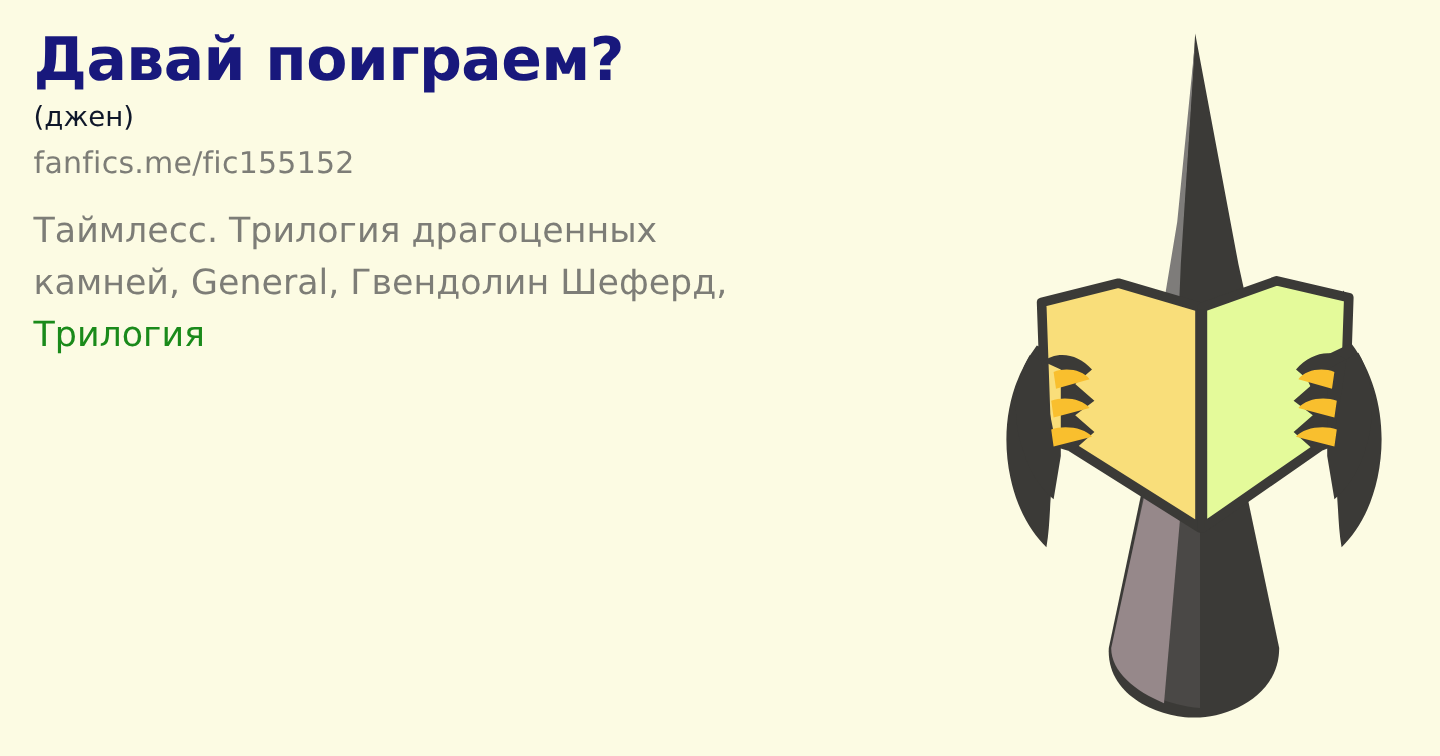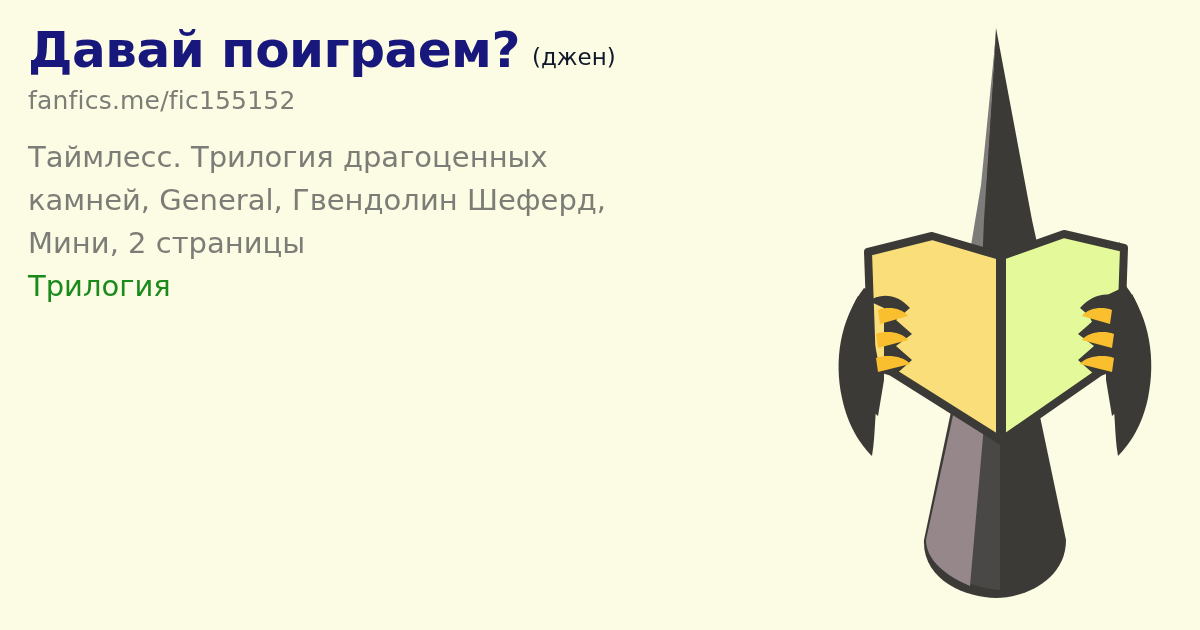--- a/index.html
+++ b/index.html
@@ -24,20 +24,21 @@
     left: 28px;
     top: 24px;
     width: 820px;
   }
 
   #title-row {
     display: flex;
     align-items: baseline;
     gap: 12px;
     white-space: nowrap;
+    flex-direction: column;
   }
   #fic-title {
     font-family: "DejaVu Sans", "Liberation Sans", sans-serif;
     font-size: 50px;
     font-weight: 700;
     color: #18187c;
     letter-spacing: -0.5px;
     line-height: 1.05;
   }
   #fic-subtitle {
@@ -106,21 +107,20 @@
       <span id="fic-title">Давай поиграем?</span>
       <span id="fic-subtitle">(джен)</span>
     </div>
 
     <div id="fic-url">fanfics.me/fic155152</div>
 
 
     <div id="fic-meta">
       <div class="meta-line">Таймлесс. Трилогия драгоценных</div>
       <div class="meta-line">камней, General, Гвендолин Шеферд,</div>
-      <div class="meta-line">Мини, 2 страницы</div>
       <div id="fic-status">Трилогия</div>
     </div>
 
   </div>
 
   <div id="illustration">
     <svg viewBox="0 0 360 600" xmlns="http://www.w3.org/2000/svg">
 
       <path fill="#3b3a37" d="M182 8 L172 160 L150 270 L120 300 L240 300 L218 200 Z"></path>
 

